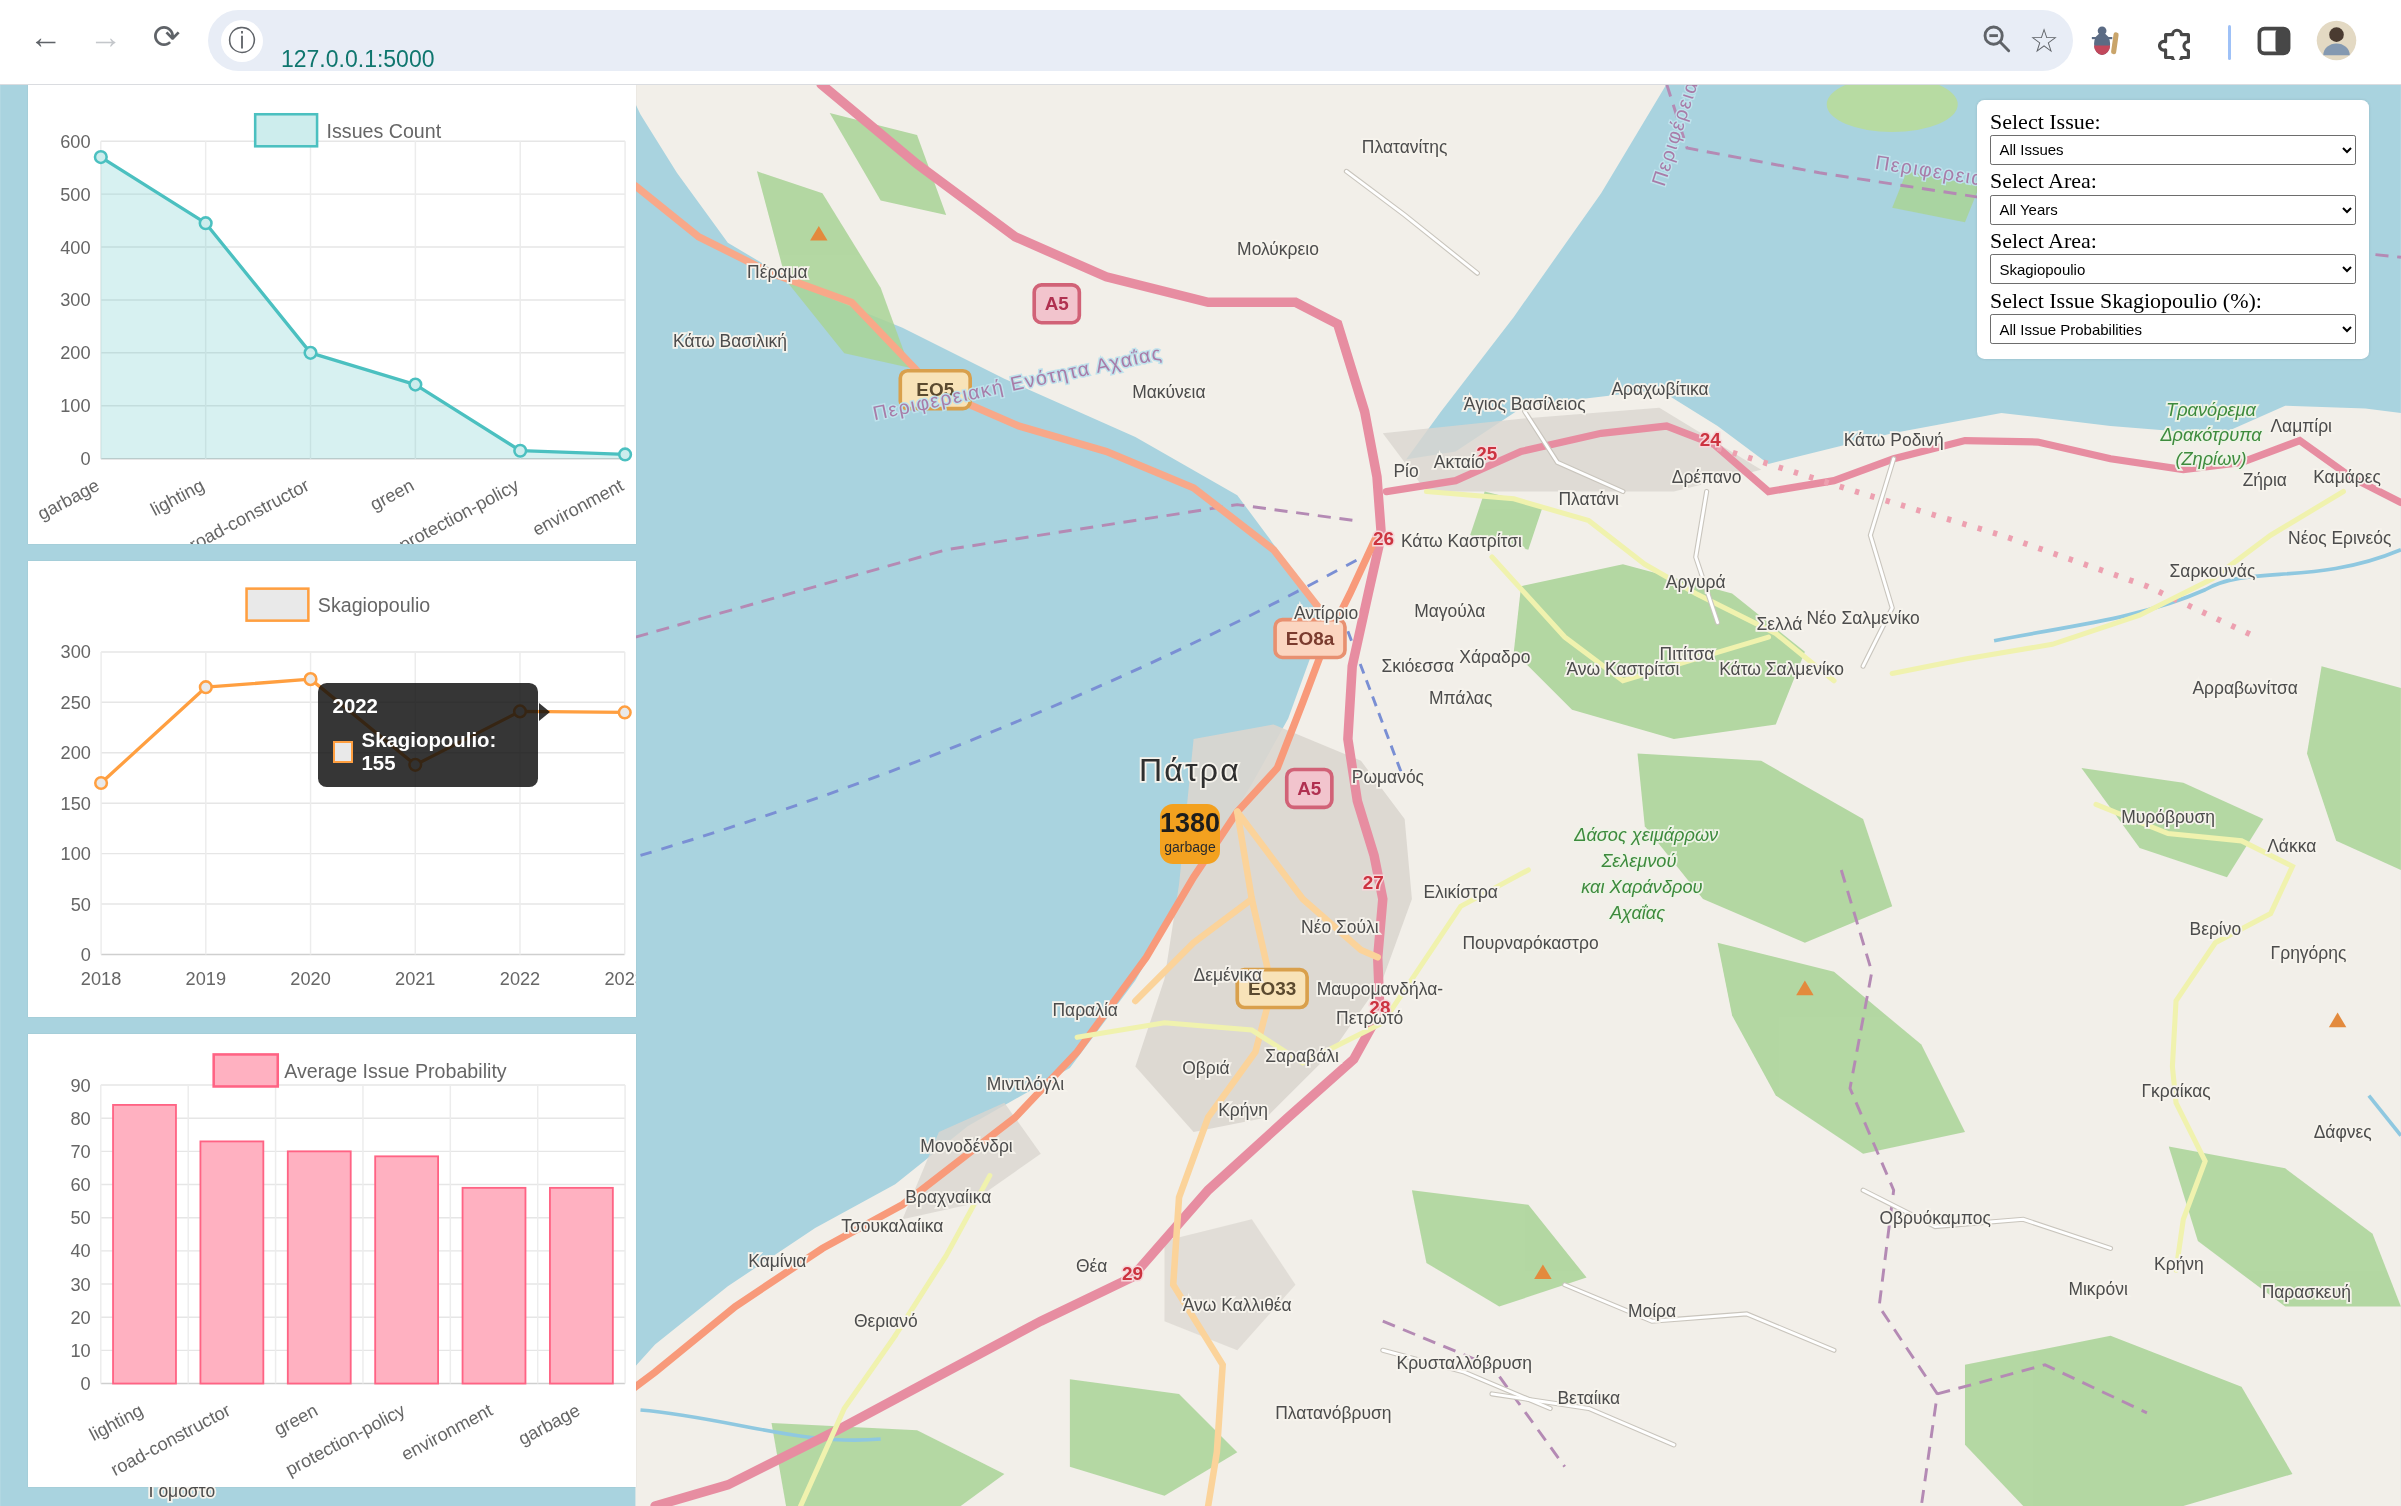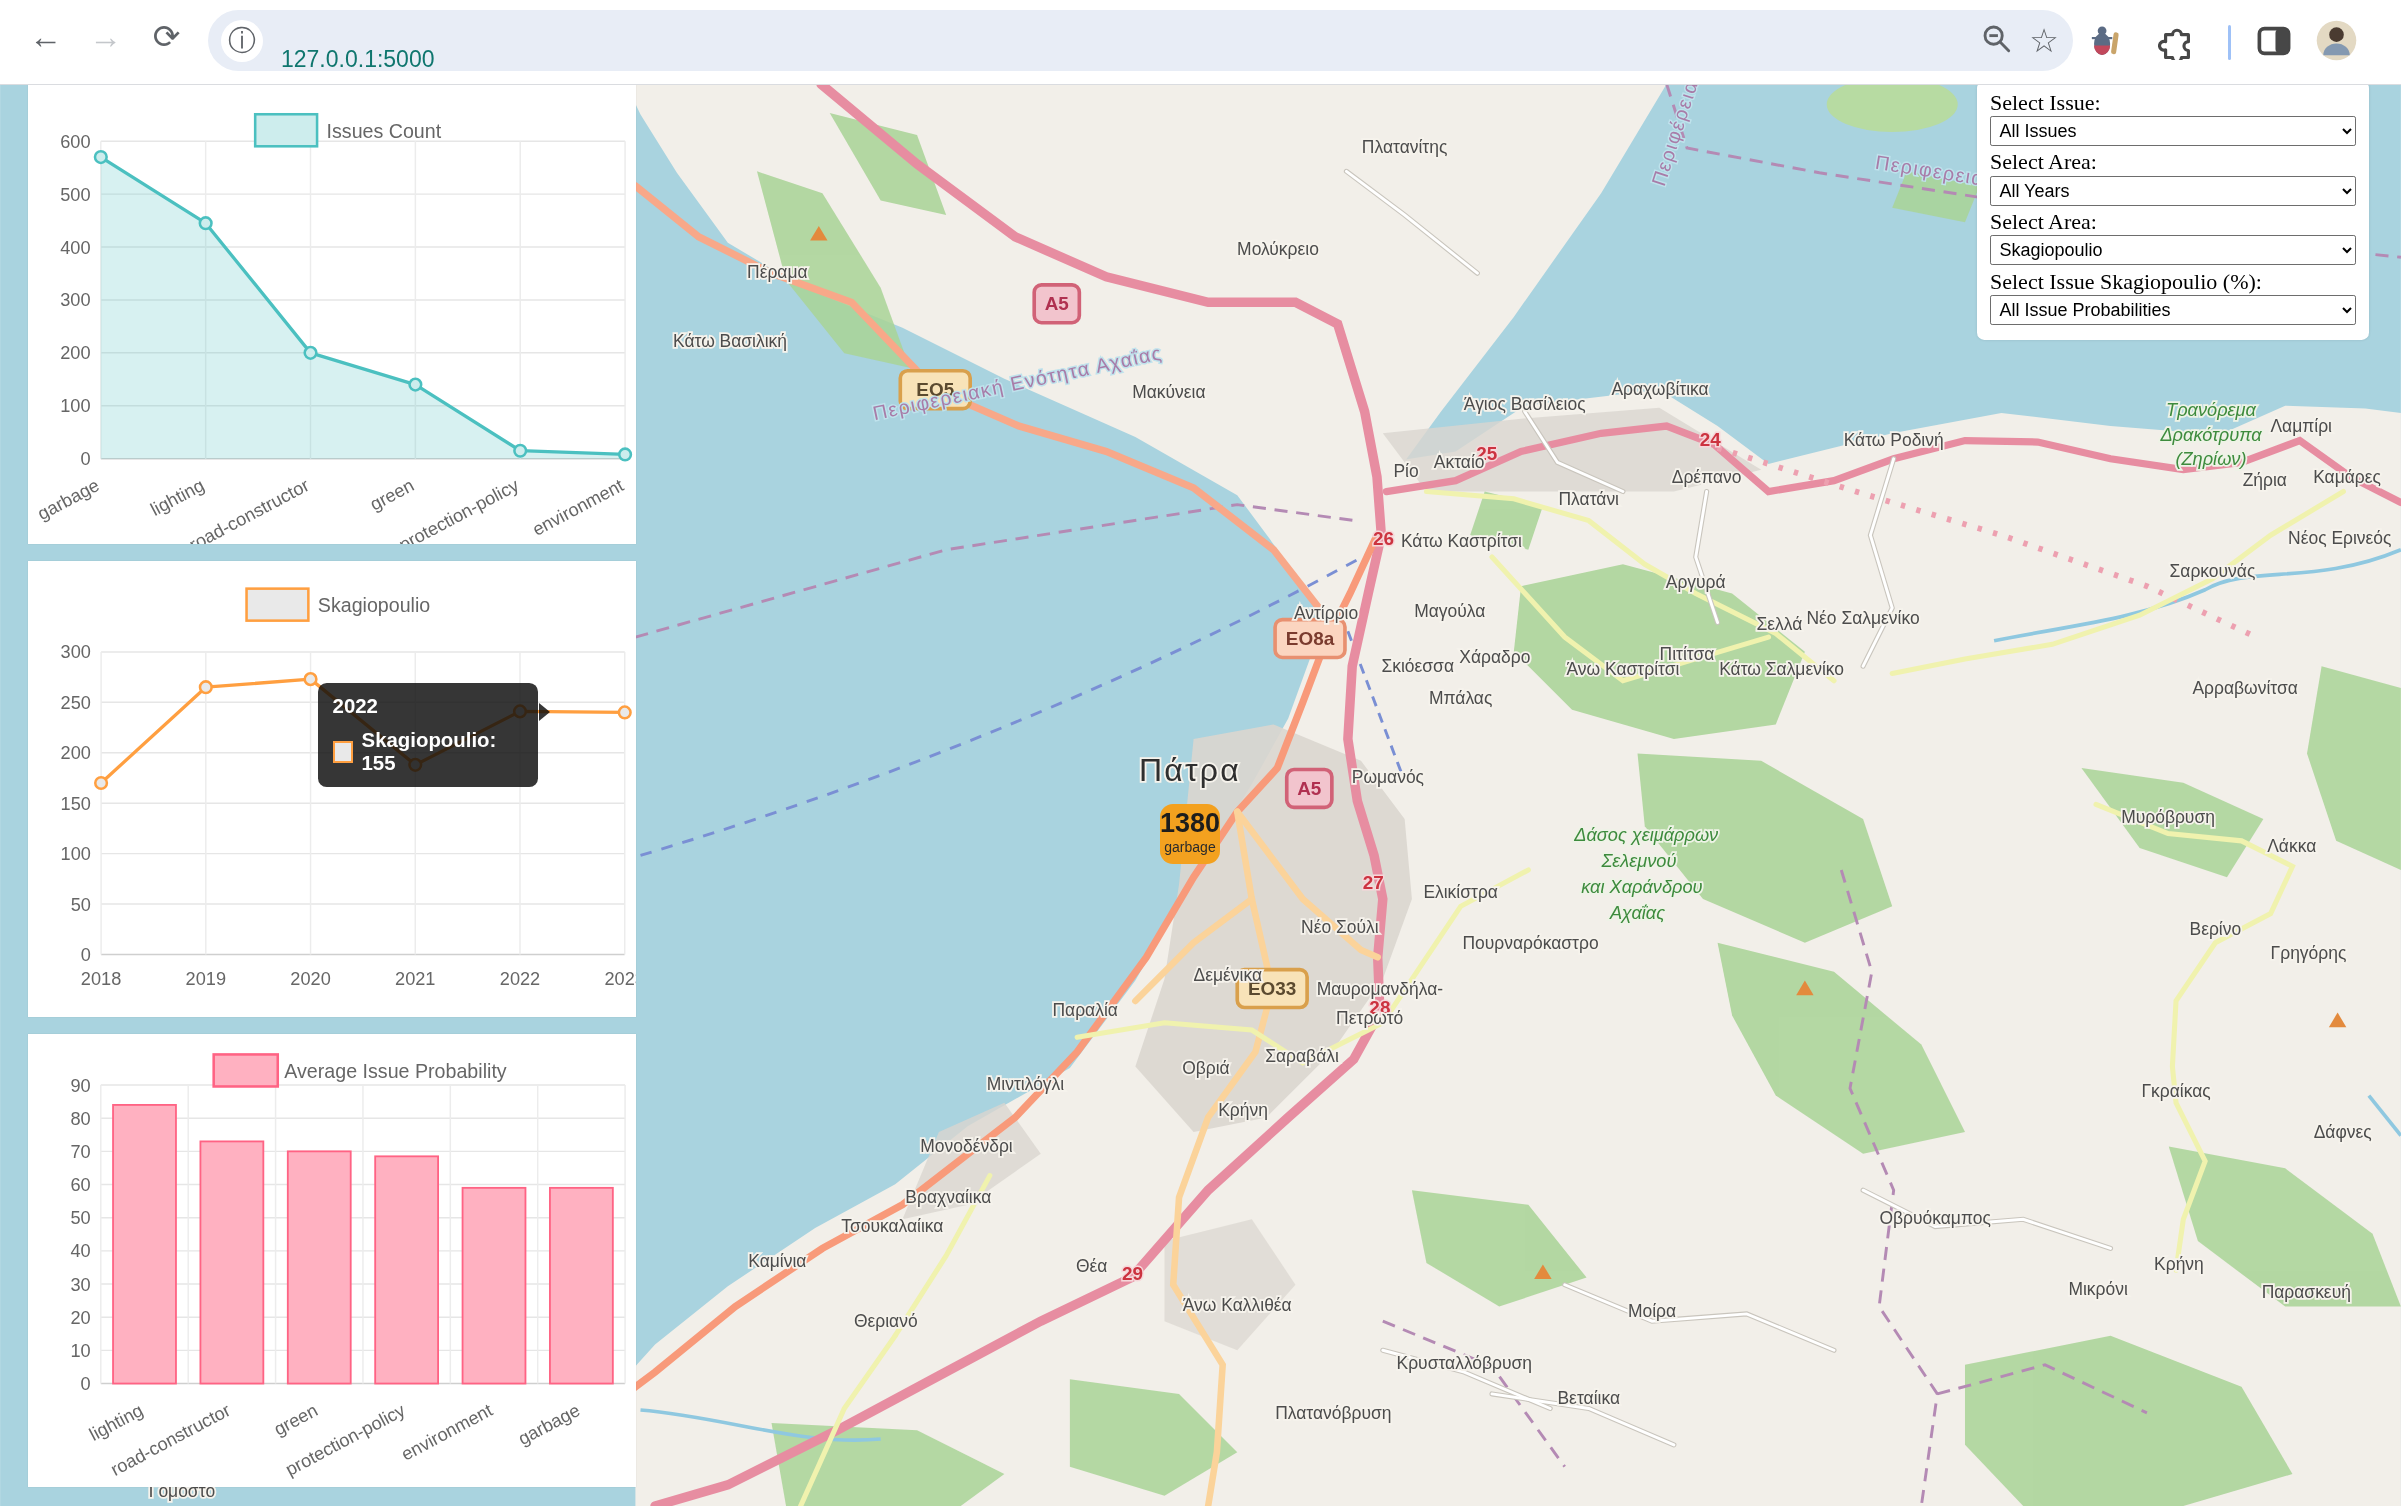--- a/index.html
+++ b/index.html
@@ -49,25 +49,25 @@
   #tooltip{position:absolute;left:290px;top:122px;width:191px;background:rgba(10,10,10,.82);
     border-radius:8.7px;color:#fff;padding:11.6px 14.6px;z-index:5;}
   #tooltip .tt{font-size:20.4px;font-weight:bold;}
   #tooltip .row{display:flex;align-items:center;margin-top:11.6px;}
   #tooltip .sw{width:17.5px;height:17.5px;background:#e9e9e9;border:2.9px solid #ff9f40;margin-right:8.7px;}
   #tooltip .tl{font-size:20.4px;font-weight:bold;}
   #tooltip .caret{position:absolute;right:-11.6px;top:20.4px;width:0;height:0;
     border-top:9.5px solid transparent;border-bottom:9.5px solid transparent;
     border-left:11.6px solid rgba(10,10,10,.82);}
   
-  #controls{position:absolute;left:1977px;top:81px;width:392px;background:#fff;border-radius:7.3px;
+  #controls{position:absolute;left:1977px;top:100px;width:392px;background:#fff;border-radius:7.3px;
     padding:8.7px 13px 11.6px 13px;z-index:30;box-shadow:0 0 2.9px rgba(0,0,0,.12);box-sizing:border-box;}
   #controls label{display:block;font-family:"Liberation Serif",serif;font-size:22px;color:#000;
     line-height:25.5px;}
-  #controls select{display:block;width:100%;height:30px;font-size:18px;font-family:"Liberation Sans",sans-serif;
+  #controls select{display:block;width:100%;height:30px;font-size:15px;font-family:"Liberation Sans",sans-serif;
     border:1.5px solid #6d6d6d;border-radius:2.2px;background:#fff;margin:0.7px 0 3.6px 0;padding-left:4.4px;}
 </style>
 </head>
 <body>
 
 <div id="toolbar">
   <div class="tbtn" id="back" style="left:22px">←</div>
   <div class="tbtn" id="fwd" style="left:82px">→</div>
   <div class="tbtn" id="reload" style="left:143px">⟳</div>
   <div id="urlpill">

